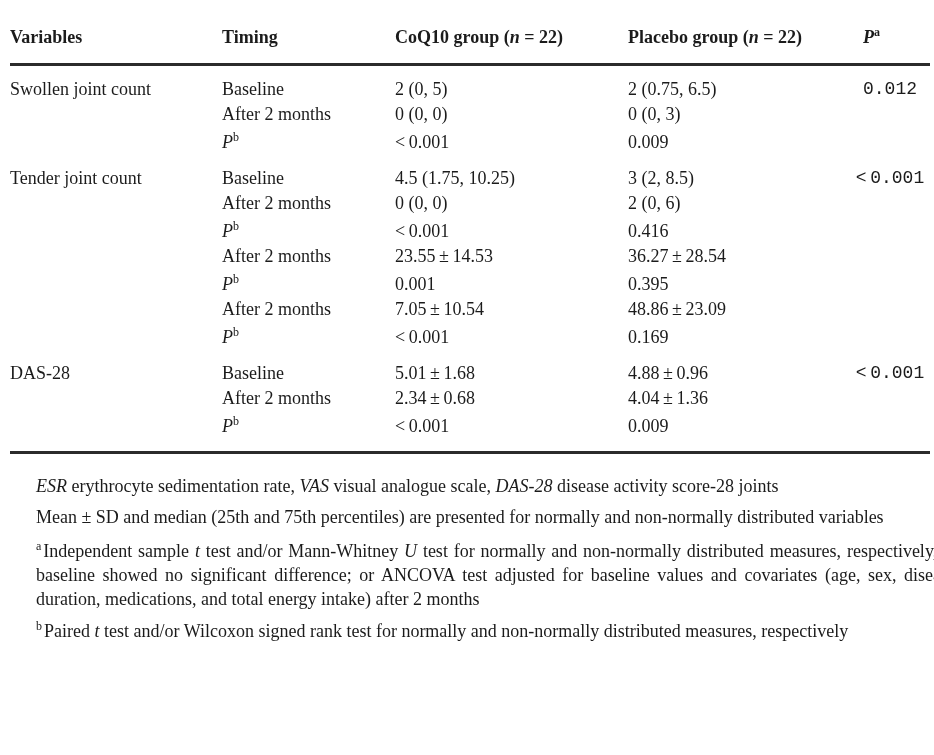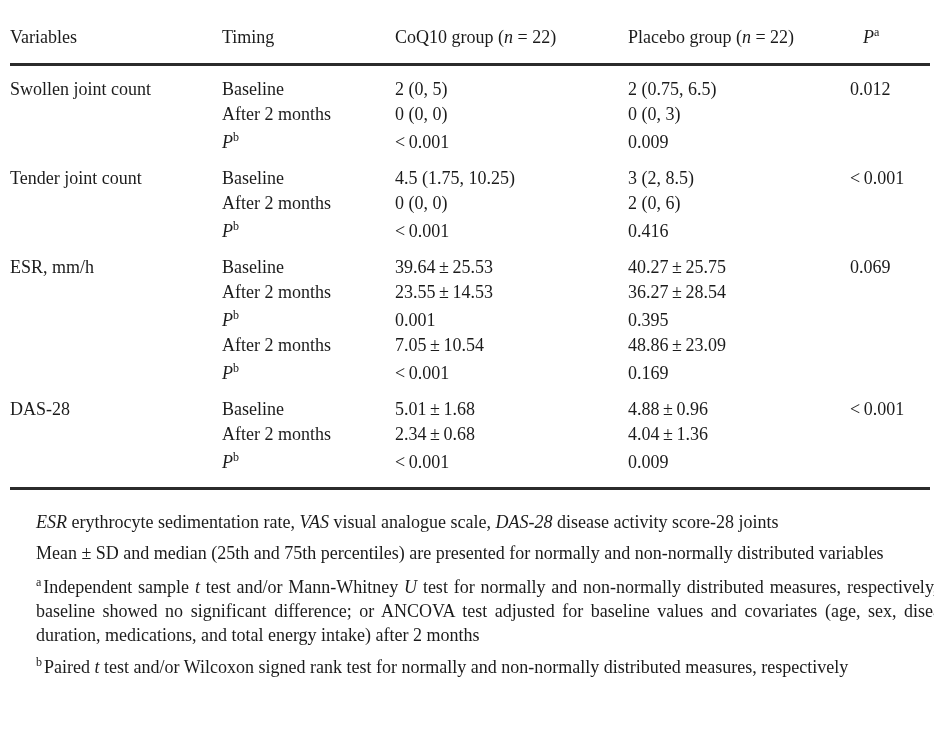--- a/index.html
+++ b/index.html
@@ -25,41 +25,41 @@
     width: 920px;
   }
   col.c-var    { width: 212px; }
   col.c-timing { width: 173px; }
   col.c-coq10  { width: 233px; }
   col.c-plac   { width: 222px; }
   col.c-p      { width: 80px;  }
 
   th {
     text-align: left;
-    font-weight: normal;
+    font-weight: bold;
     line-height: 25px;
     padding: 25px 0 13px 0;
     border-bottom: 3px solid #2b2b2b;
     white-space: nowrap;
   }
   th.pcol-h { padding-left: 13px; }
 
   tbody td {
     vertical-align: top;
     line-height: 25px;
     padding: 0;
     white-space: nowrap;
   }
   tr.r-base td { padding-top: 11px; margin-top: 35px; }
   tr.r-pb td   { padding-top: 3px; }
   tr.r-pb-last td {
     padding-bottom: 12px;
     border-bottom: 3px solid #2b2b2b;
   }
-  td.pcol { text-align: left; }
+  td.pcol { text-align: center; font-family: Liberation Mono, monospace; }
 
   sup {
     font-size: 12px;
     line-height: 0;
     vertical-align: super;
   }
   .it { font-style: italic; }
 
   .footnotes { width: 920px; margin-left: 26px; }
   .fn {
@@ -134,27 +134,20 @@
         <td class="pcol"></td>
       </tr>
       <tr class="r-pb">
         <td></td>
         <td><span class="it">P</span><sup>b</sup></td>
         <td>&lt; 0.001</td>
         <td>0.416</td>
         <td class="pcol"></td>
       </tr>
 
-      <tr class="r-base">
-        <td>ESR, mm/h</td>
-        <td>Baseline</td>
-        <td>39.64 ± 25.53</td>
-        <td>40.27 ± 25.75</td>
-        <td class="pcol">0.069</td>
-      </tr>
       <tr>
         <td></td>
         <td>After 2 months</td>
         <td>23.55 ± 14.53</td>
         <td>36.27 ± 28.54</td>
         <td class="pcol"></td>
       </tr>
       <tr class="r-pb">
         <td></td>
         <td><span class="it">P</span><sup>b</sup></td>

